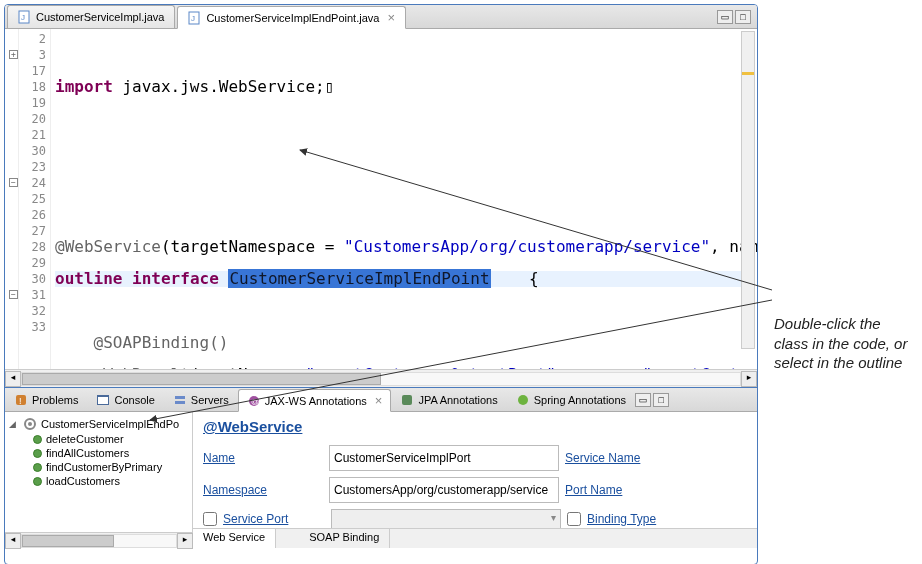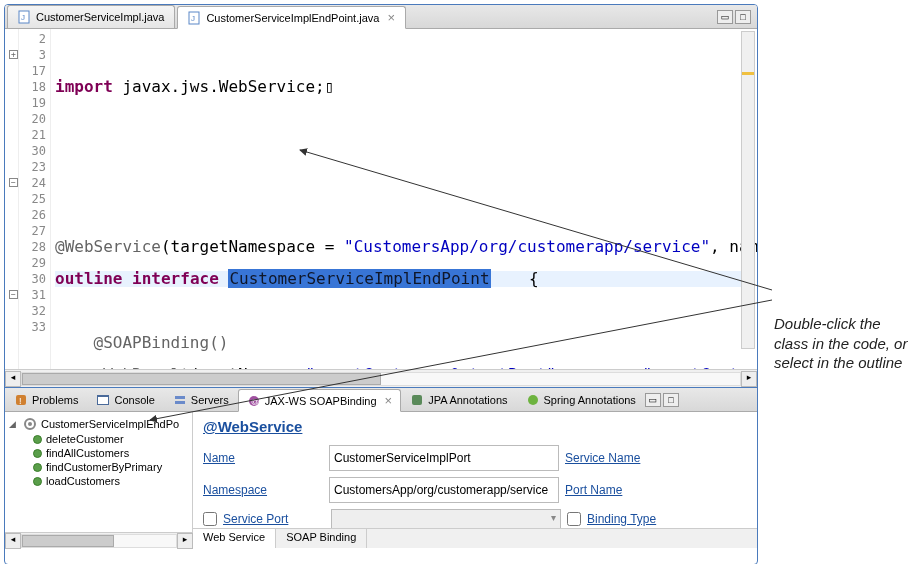--- a/index.html
+++ b/index.html
@@ -56,21 +56,21 @@
 .form { flex:1; overflow:auto; padding: 6px 10px; position:relative; }
 .form h2 { color:#1a4f9e; font-size:15px; text-decoration:underline; margin-bottom:10px; font-weight:bold; }
 .form-row { display:flex; align-items:center; gap:6px; margin-bottom:6px; }
 .form-label { color:#1a4f9e; text-decoration:underline; width:120px; font-size:12px; cursor:pointer; }
 .form-label2 { color:#1a4f9e; text-decoration:underline; font-size:12px; cursor:pointer; width:90px; }
 .form-input { border:1px solid #bbb; padding:12px 4px; font-size:12px; width:230px; height:20px; }
 .form-check { width:14px;height:14px; }
 .dd { width:230px; height:20px; border:1px solid #bbb; background:#eee; position:relative; }
 .dd::after { content:"▾"; position:absolute; right:4px; top:2px; font-size:10px; color:#888; }
 
-.form-bottom-tabs { position:absolute; bottom:0; left:0; display:flex; background:#f0f0f0; border-top:1px solid #ccc; width:100%; height:20px; }
+.form-bottom-tabs { position:absolute; bottom:0; left:0; display:flex; background:#f0f0f0; border-top:1px solid #ccc; width:100%; height:20px;gap:23px; }
 .btab { padding:2px 10px; font-size:11px; border-right:1px solid #ccc; cursor:pointer; }
 .btab.active { background:#fff; }
 
 .outline-scroll { height:16px; background:#f0f0f0; border-top:1px solid #ccc; display:flex; }
 
 
 .callout { position:absolute; left:774px; top:274px; width:140px; font-style:italic; font-size:15px; color:#222; line-height:1.3;margin-top:40px; }
 svg.arrows { position:absolute; left:0; top:0; pointer-events:none; }
 </style>
 </head>
@@ -194,21 +194,21 @@
           </span>
           <span>Servers</span>
         </div>
       <div class="vtab active">
           <span class="ic">
             <svg width="14" height="14">
               <circle cx="7" cy="7" r="5" fill="#a050a0"></circle>
               <text x="4" y="10" font-size="8" fill="#fff">@</text>
             </svg>
           </span>
-          <span>JAX-WS SOAPBinding</span>
+          <span>JAX-WS Annotations</span>
           <span class="tab-close">×</span>
         </div>
       <div class="vtab">
           <span class="ic">
             <svg width="14" height="14">
               <rect x="2" y="2" width="10" height="10" fill="#5a8a5a" rx="2"></rect>
             </svg>
           </span>
           <span>JPA Annotations</span>
         </div>

